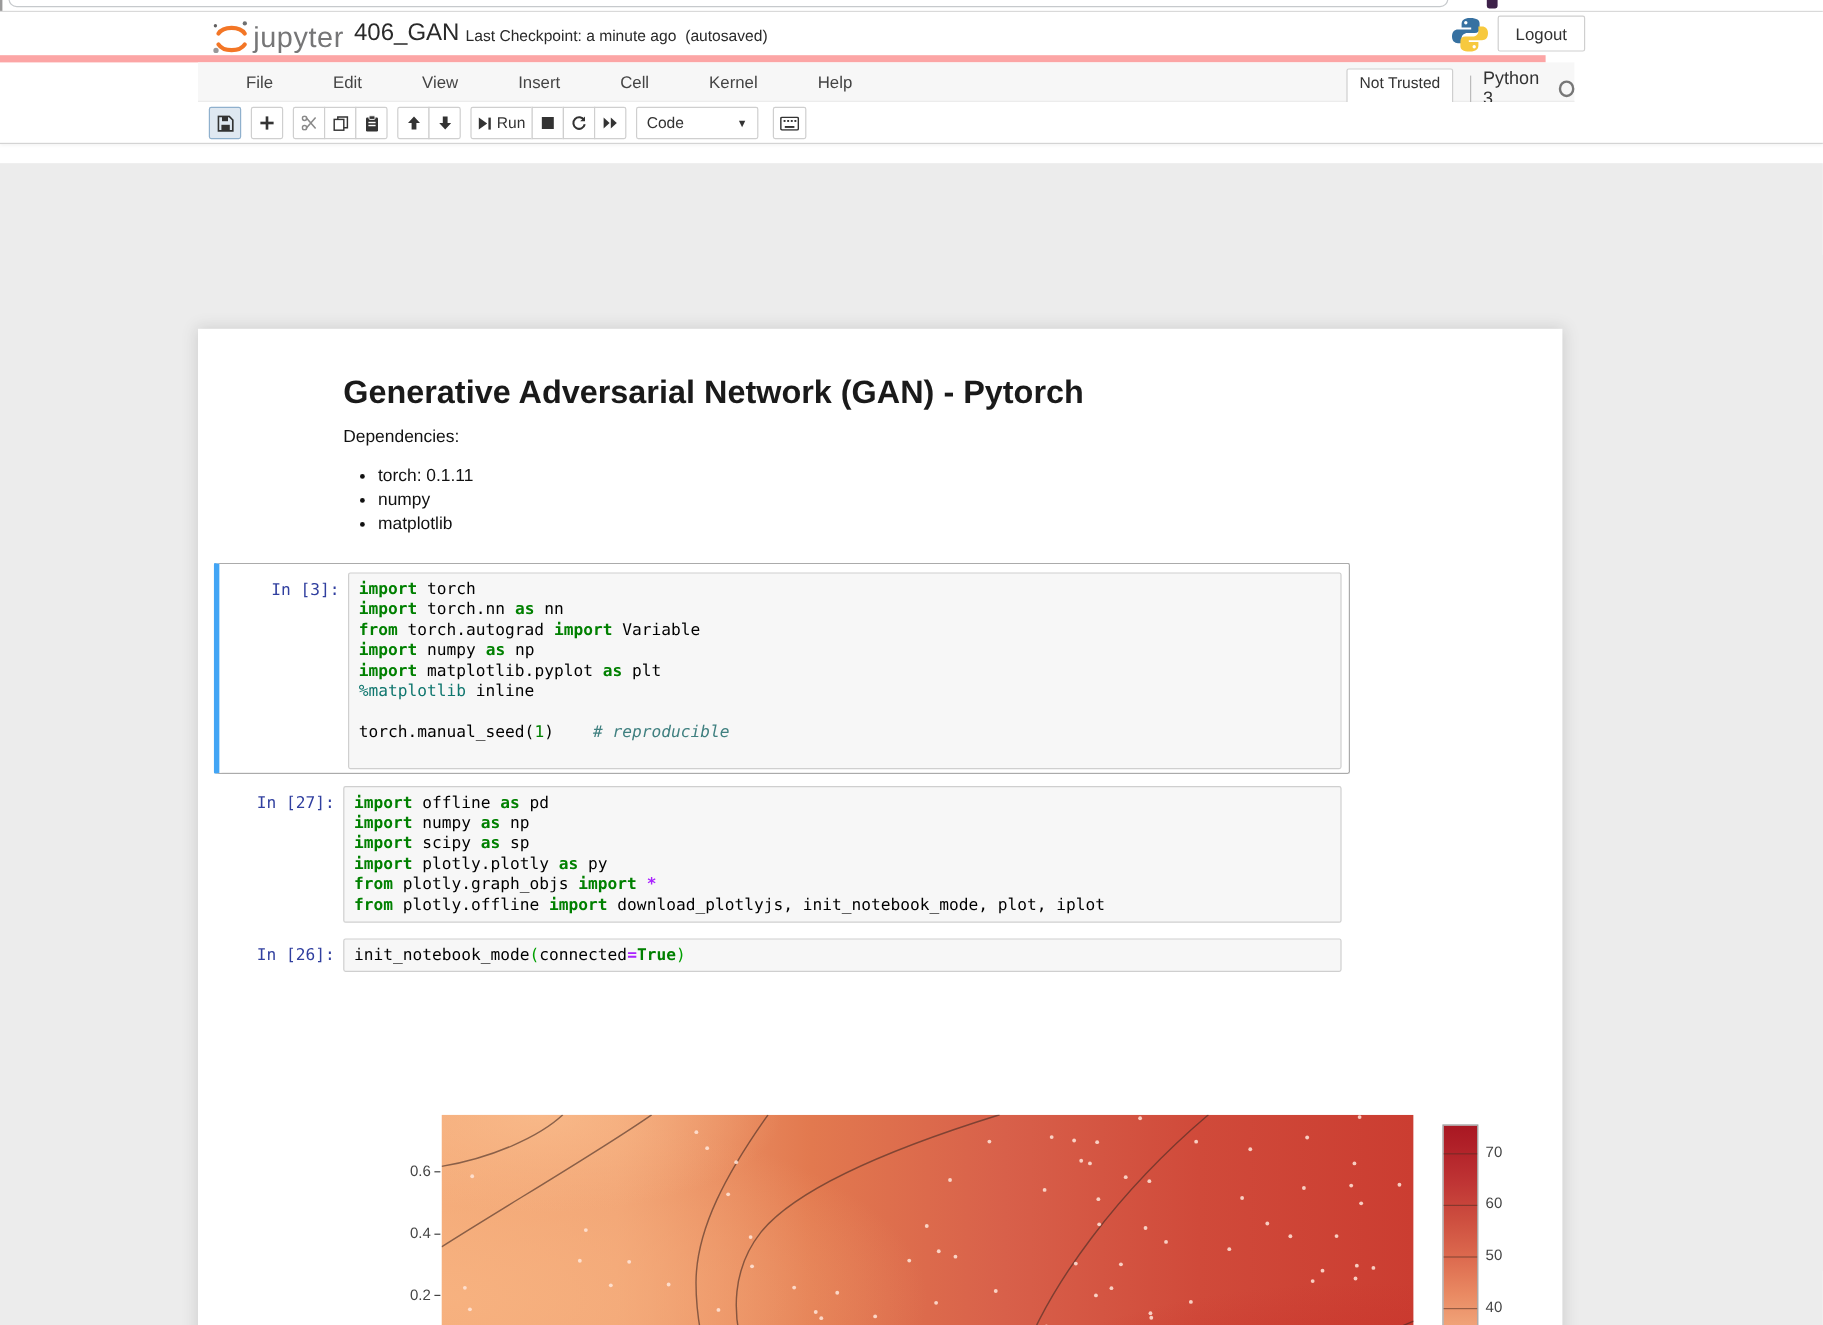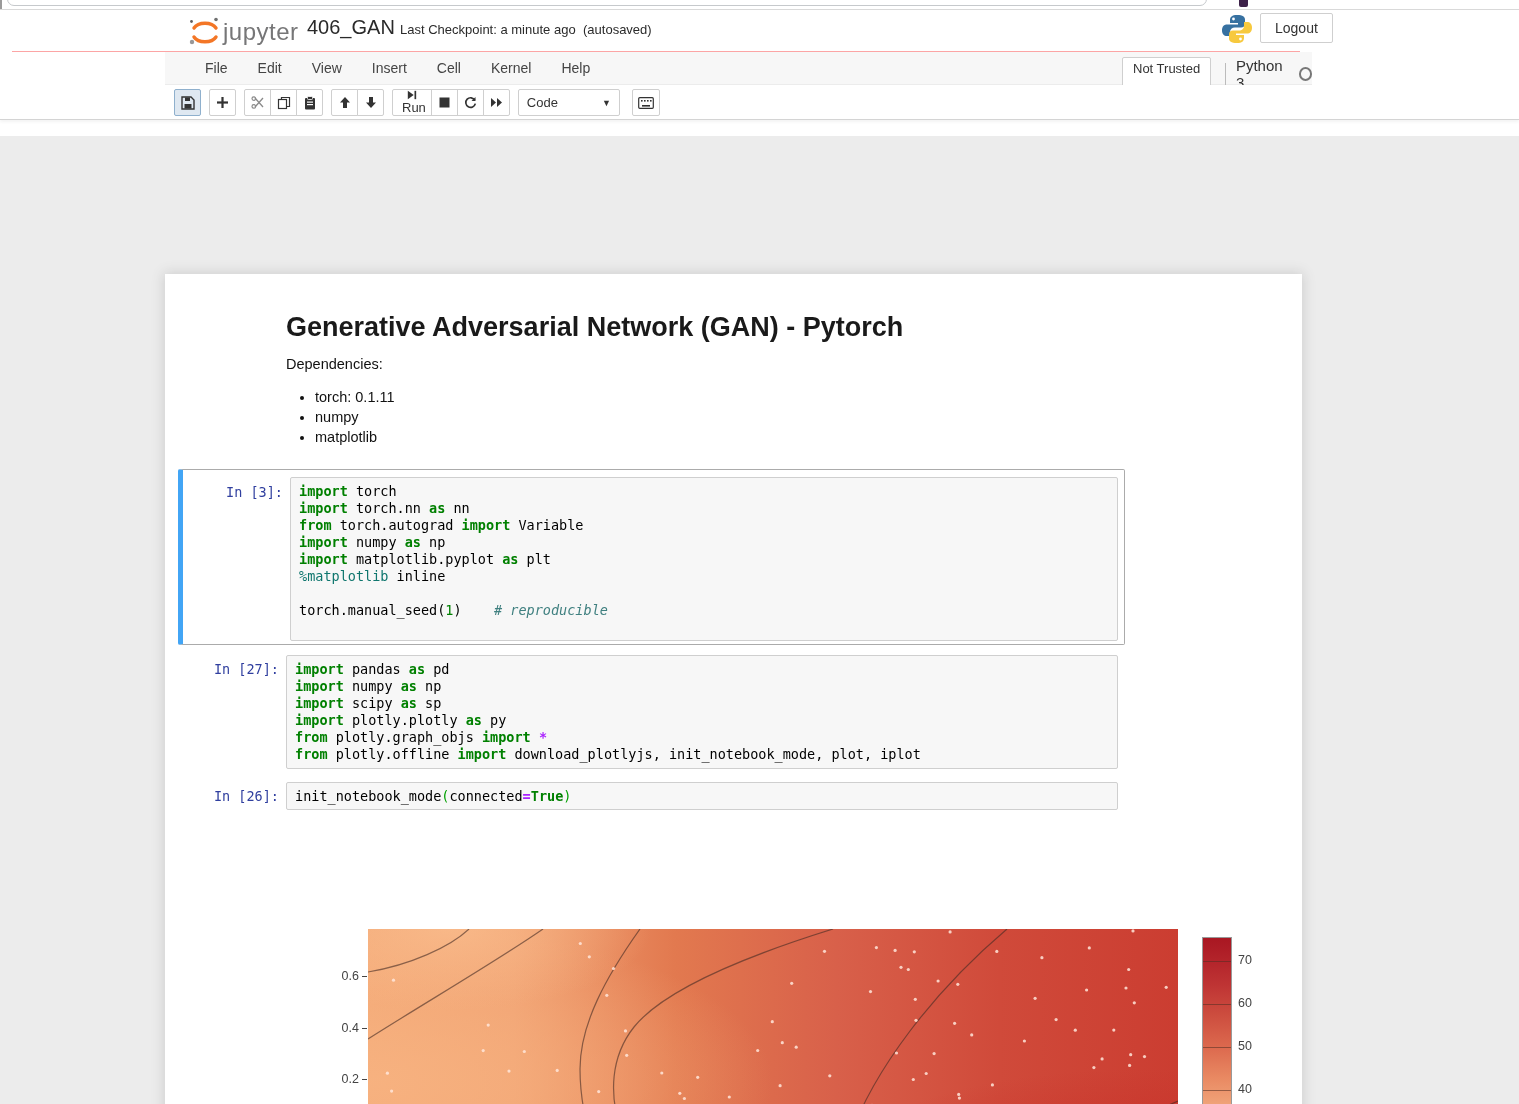--- a/index.html
+++ b/index.html
@@ -8,49 +8,49 @@
 
   
   .browser-strip { position:absolute; left:0; top:0; width:1519px; height:10px; background:#fff; z-index:50; }
   .addr-bar { position:absolute; left:7px; top:-8px; width:1200px; height:14px;
               border:1px solid #c6c9cc; border-radius:7px; background:#fff; }
   .ext-icon { position:absolute; left:1239px; top:0px; width:9px; height:7px; background:#3d2149; border-radius:0 0 2px 2px; }
   .browser-edge { position:absolute; left:0; top:0; width:2px; height:10px; background:#9a9a9a; }
   .browser-bottom { position:absolute; left:0; top:9px; width:1519px; height:1px; background:#d9d9d9; }
 
   
-  .app-header { position:absolute; left:12px; top:10px; width:1288px; height:42px; background:#fff; border-bottom:1px solid #fca5a5; }
+  .app-header { position:absolute; left:0; top:10px; width:1288px; height:42px; background:#fff; border-bottom:6px solid #fca5a5; }
   .jlogo { position:absolute; left:175px; top:4px; width:110px; height:36px; }
   .jlogo-text { position:absolute; left:36px; top:4px; font-size:24px; color:#767677; letter-spacing:0.5px; }
   .nb-title { position:absolute; left:295px; top:6px; font-size:20px; color:#2a2a2a; }
   .nb-checkpoint { position:absolute; left:388px; top:12px; font-size:13px; color:#2a2a2a; }
   .nb-autosaved { position:absolute; left:571px; top:12px; font-size:13px; color:#2a2a2a; }
   .pylogo { position:absolute; left:1208px; top:2px; width:34px; height:34px; }
   .logout-btn { position:absolute; left:1248px; top:3px; height:30px; padding:0 14px; background:#fff;
                 border:1px solid #cfcfcf; border-radius:2px; font-size:14px; color:#333; line-height:28px; }
 
   
   .menubar { position:absolute; left:165px; top:52px; width:1147px; height:33px; background:#f7f7f7;
              border-bottom:1px solid #ececec; }
-  .menu-items { position:absolute; left:25px; top:0; height:33px; display:flex; }
+  .menu-items { position:absolute; left:25px; top:0; height:33px; display:flex;gap:20px; }
   .menu-item { padding:8px 15px 0 15px; font-size:14px; color:#444; height:33px; cursor:pointer; }
   .not-trusted { position:absolute; left:957px; top:5px; height:40px; padding:0 10px; line-height:22px;
                  border:1px solid #cfcfcf; border-radius:2px; background:#fff; font-size:13px; color:#333;text-align:right; }
   .kernel-ind { position:absolute; left:1060px; top:5px; display:flex; align-items:center; }
   .kernel-sep { width:1px; height:22px; background:#bbb; margin-right:10px; }
   .kernel-name { font-size:15px; color:#333; margin-right:8px; }
   .kernel-circle { width:14px; height:14px; border:2px solid #777; border-radius:50%; background:#f7f7f7; }
 
   
   .toolbar { position:absolute; left:0; top:85px; width:1519px; height:35px; background:#fff;
              border-bottom:1px solid #d4d4d4; box-shadow:0 2px 3px rgba(0,0,0,0.05); }
   .tb-inner { position:absolute; left:174px; top:4px; display:flex; align-items:center; }
   .btn-group { display:flex; margin-right:9px; }
   .tb-btn { min-width:27px; height:27px; background:#fff; border:1px solid #cfcfcf; display:flex;
-            align-items:center; justify-content:center; padding:0 5px; margin-right:-1px; cursor:pointer;flex-direction:column; }
+            align-items:center; justify-content:center; padding:0 5px; margin-right:-1px; cursor:pointer; }
   .btn-group .tb-btn:first-child { border-radius:2px 0 0 2px; }
   .btn-group .tb-btn:last-child { border-radius:0 2px 2px 0; }
   .btn-group.single .tb-btn { border-radius:2px; }
   .tb-btn.active { background:#dfe8f1; border-color:#8fb0cd; position:relative; z-index:2; }
   .tb-btn svg { display:block; }
   .run-label { font-size:13px; color:#333; margin-left:4px; }
   .cell-type-select { width:102px; height:27px; border:1px solid #cfcfcf; border-radius:2px; background:#fff;
                       font-size:13px; color:#333; display:flex; align-items:center; padding:0 8px; justify-content:space-between; margin-right:12px;}
   .caret { font-size:9px; color:#333; }
 
@@ -272,21 +272,21 @@
             <div class="cm-line"><span class="cm-k">import</span><span class="cm-p"> numpy </span><span class="cm-k">as</span><span class="cm-p"> np</span></div>
             <div class="cm-line"><span class="cm-k">import</span><span class="cm-p"> matplotlib.pyplot </span><span class="cm-k">as</span><span class="cm-p"> plt</span></div>
             <div class="cm-line"><span class="cm-m">%matplotlib</span><span class="cm-p"> inline</span></div>
             <div class="cm-line">&nbsp;</div>
             <div class="cm-line"><span class="cm-p">torch.manual_seed(</span><span class="cm-n">1</span><span class="cm-p">)    </span><span class="cm-c"># reproducible</span></div>
           </div>
         </div>
         <div class="cell cell-1">
           <div class="prompt">In [27]:</div>
           <div class="input-area">
-            <div class="cm-line"><span class="cm-k">import</span><span class="cm-p"> pandas </span><span class="cm-k">as</span><span class="cm-p"> pd</span></div>
+            <div class="cm-line"><span class="cm-k">import</span><span class="cm-p"> offline </span><span class="cm-k">as</span><span class="cm-p"> pd</span></div>
             <div class="cm-line"><span class="cm-k">import</span><span class="cm-p"> numpy </span><span class="cm-k">as</span><span class="cm-p"> np</span></div>
             <div class="cm-line"><span class="cm-k">import</span><span class="cm-p"> scipy </span><span class="cm-k">as</span><span class="cm-p"> sp</span></div>
             <div class="cm-line"><span class="cm-k">import</span><span class="cm-p"> plotly.plotly </span><span class="cm-k">as</span><span class="cm-p"> py</span></div>
             <div class="cm-line"><span class="cm-k">from</span><span class="cm-p"> plotly.graph_objs </span><span class="cm-k">import</span><span class="cm-p"> </span><span class="cm-o">*</span></div>
             <div class="cm-line"><span class="cm-k">from</span><span class="cm-p"> plotly.offline </span><span class="cm-k">import</span><span class="cm-p"> download_plotlyjs, init_notebook_mode, plot, iplot</span></div>
           </div>
         </div>
         <div class="cell cell-2">
           <div class="prompt">In [26]:</div>
           <div class="input-area">

